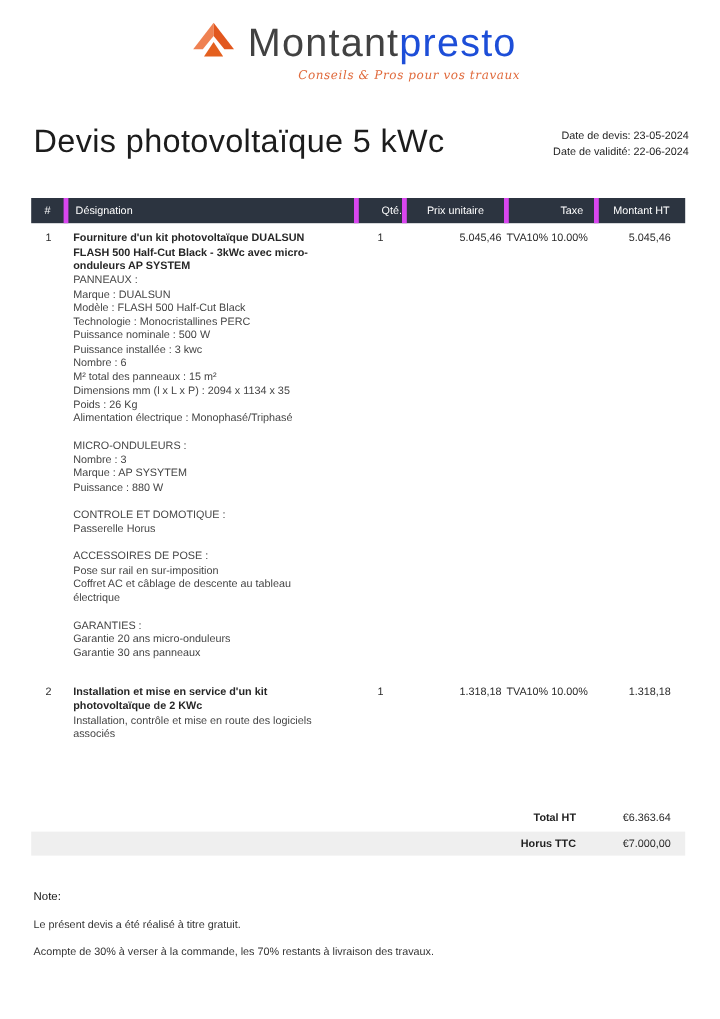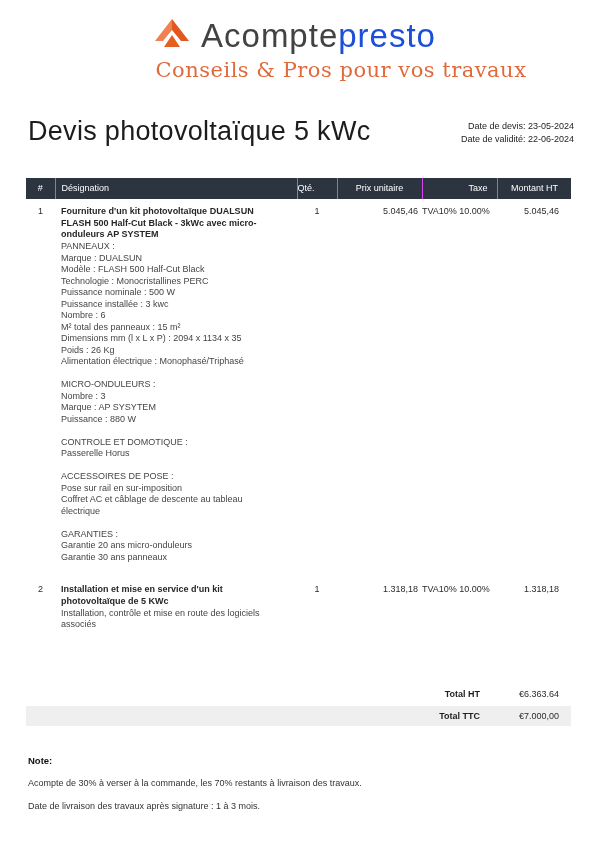--- a/index.html
+++ b/index.html
@@ -16,22 +16,22 @@
   .header { padding-top:14px; text-align:center; }
   .logo-line {
     display:flex; justify-content:center; align-items:center;
     gap:7px; padding-right:14px;
   }
   .logo-icon { width:44px; height:44px; display:block; }
   .brand { font-size:33px; font-weight:300; letter-spacing:1px; line-height:44px; }
   .brand-primary { color:#424242; }
   .brand-secondary { color:#1d4ed8; }
   .tagline {
-    font-family:"DejaVu Serif", serif; 
-    color:#E06A3C; font-size:21px; letter-spacing:0.5px;
+    font-family:"DejaVu Serif", serif; font-style:italic;
+    color:#E06A3C; font-size:10px; letter-spacing:0.5px;
     text-align:center; padding-left:82px; margin-top:0px;
   }
 
   
   .title-row {
     display:flex; justify-content:space-between; align-items:flex-start;
     margin:33px 26px 0 28px;
   }
   .doc-title {
     font-size:27px; font-weight:300; color:#1c1c1c;
@@ -42,26 +42,26 @@
   
   table.items {
     border-collapse:collapse; table-layout:fixed;
     width:545px; margin:31px 0 0 26px;
   }
   thead th {
     background:#2C3440; color:#ffffff;
     font-size:9px; font-weight:400;
     height:21px; line-height:21px;
     padding:0 0; white-space:nowrap;
-    border-left:1px solid #d946ef;
+    border-left:4px solid #d946ef;
   }
   thead th:first-child { border-left:none; }
   th.h-num { text-align:center; padding:0; }
   th.h-desc { text-align:left; padding-left:6px; }
-  th.h-qty { text-align:left; }
+  th.h-qty { text-align:right; }
   th.h-price { }
   th.h-tax { text-align:right; padding-right:9px; }
   th.h-amount { text-align:right; padding-right:13px; }
 
   tbody td {
     vertical-align:top; font-size:9px; line-height:11.5px;
     padding-top:7px; color:#454545;
   }
   td.c-num { text-align:center; color:#2b2b2b; }
   td.c-desc { padding-left:6px; padding-right:14px; padding-bottom:14px; }
@@ -74,36 +74,36 @@
 
   
   .totals { margin:39px 29px 0 26px; }
   .trow { display:flex; align-items:center; height:20px; font-size:9px; margin-bottom:2px; }
   .tlabel { flex:1; text-align:right; font-weight:bold; color:#1f1f1f; }
   .tval { width:91px; text-align:right; padding-right:12px; color:#2b2b2b; }
   .trow.ttc { background:#EFEFEF; }
 
   
   .notes { margin:29px 28px 0 28px; }
-  .note-heading { font-size:9.5px; font-weight:bold; color:#111; margin-bottom:12px; }
+  .note-heading { font-size:9.5px; font-weight:normal; color:#111; margin-bottom:12px; }
   .note-line { font-size:9px; color:#333; margin-bottom:13.5px; }
 </style>
 </head>
 <body>
 
 <div class="page">
 
   <div class="header">
     <div class="logo-line">
       <svg class="logo-icon" viewBox="0 0 44 44" aria-hidden="true">
         <polygon points="5,27 22,5 22,16 13,27" fill="#EF8152"></polygon>
         <polygon points="22,5 39,27 31,27 22,16" fill="#E2571E"></polygon>
         <polygon points="22,21 30,33 14,33" fill="#E4601F"></polygon>
       </svg>
-      <span class="brand"><span class="brand-primary">Acompte</span><span class="brand-secondary">presto</span></span>
+      <span class="brand"><span class="brand-primary">Montant</span><span class="brand-secondary">presto</span></span>
     </div>
     <div class="tagline">Conseils &amp; Pros pour vos travaux</div>
   </div>
 
   <div class="title-row">
     <h1 class="doc-title">Devis photovoltaïque 5 kWc</h1>
     <div class="dates">
       <div>Date de devis: 23-05-2024</div>
       <div>Date de validité: 22-06-2024</div>
     </div>
@@ -162,41 +162,41 @@
 Garantie 30 ans panneaux</div>
         </td>
         <td class="c-qty">1</td>
         <td class="c-price">5.045,46</td>
         <td class="c-tax">TVA10% 10.00%</td>
         <td class="c-amount">5.045,46</td>
       </tr>
       <tr>
         <td class="c-num">2</td>
         <td class="c-desc">
-          <div class="item-title">Installation et mise en service d'un kit photovoltaïque de 5 KWc</div>
+          <div class="item-title">Installation et mise en service d'un kit photovoltaïque de 2 KWc</div>
           <div class="item-desc">Installation, contrôle et mise en route des logiciels associés</div>
         </td>
         <td class="c-qty">1</td>
         <td class="c-price">1.318,18</td>
         <td class="c-tax">TVA10% 10.00%</td>
         <td class="c-amount">1.318,18</td>
       </tr>
     </tbody>
   </table>
 
   <div class="totals">
     <div class="trow">
       <span class="tlabel">Total HT</span>
       <span class="tval">€6.363.64</span>
     </div>
     <div class="trow ttc">
-      <span class="tlabel">Total TTC</span>
+      <span class="tlabel">Horus TTC</span>
       <span class="tval">€7.000,00</span>
     </div>
   </div>
 
   <div class="notes">
     <div class="note-heading">Note:</div>
+    <p class="note-line">Le présent devis a été réalisé à titre gratuit.</p>
     <p class="note-line">Acompte de 30% à verser à la commande, les 70% restants à livraison des travaux.</p>
-    <p class="note-line">Date de livraison des travaux après signature : 1 à 3 mois.</p>
   </div>
 
 </div>
 
 </body></html>

